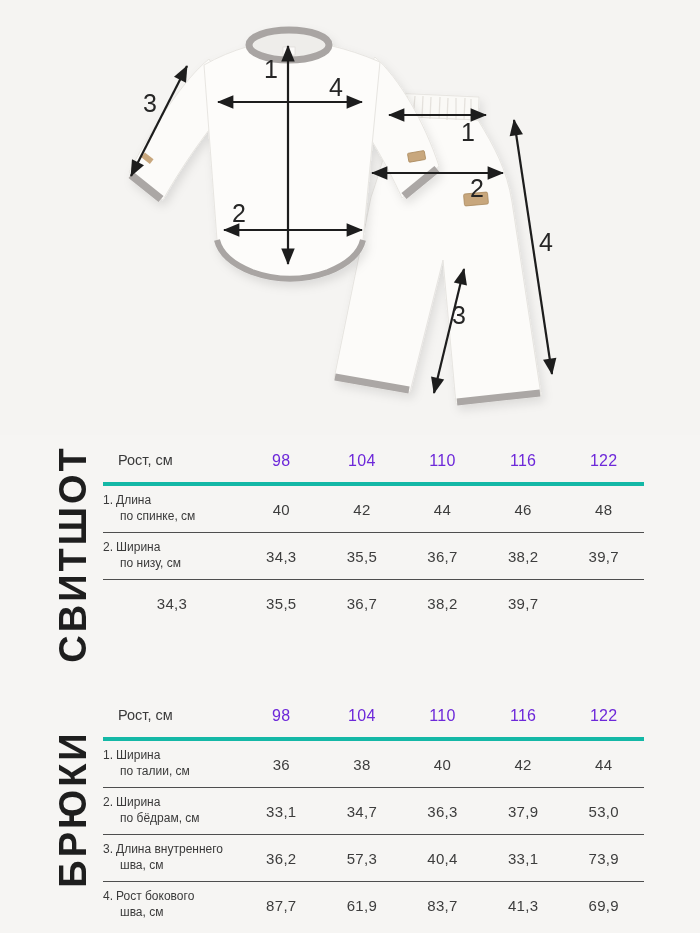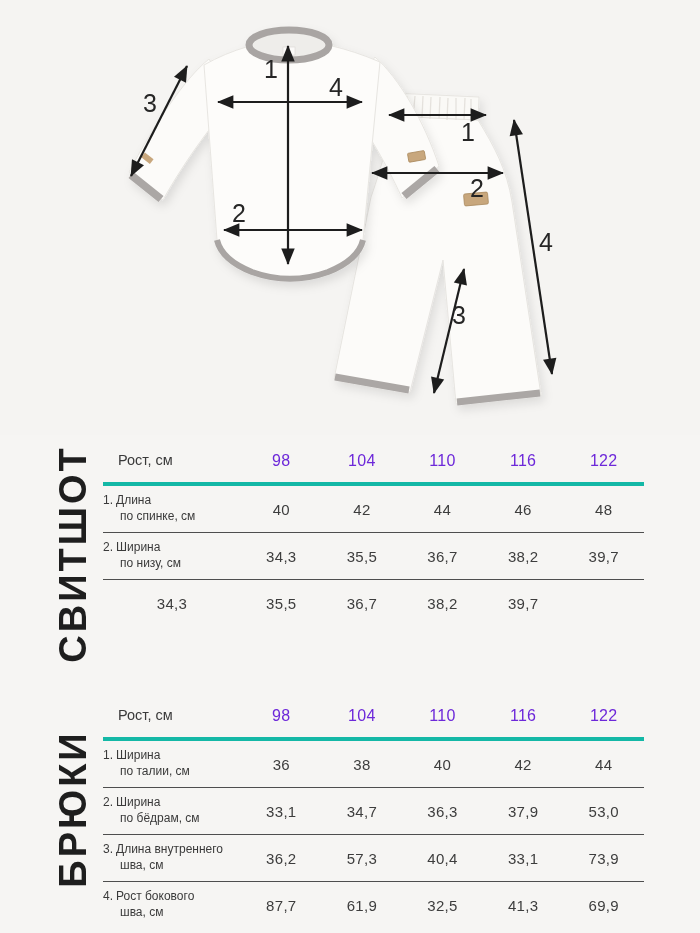--- a/index.html
+++ b/index.html
@@ -211,19 +211,19 @@
       <div class="t-val">73,9</div>
     </div>
 
     <div class="t-row">
       <div class="t-label">
         <div class="l1"><span class="num">4.</span><span>Рост бокового</span></div>
         <div class="l2">шва, см</div>
       </div>
       <div class="t-val">87,7</div>
       <div class="t-val">61,9</div>
-      <div class="t-val">32,5</div>
+      <div class="t-val">83,7</div>
       <div class="t-val">41,3</div>
       <div class="t-val">69,9</div>
     </div>
 
   </div>
 </section>
 
 </body></html>

